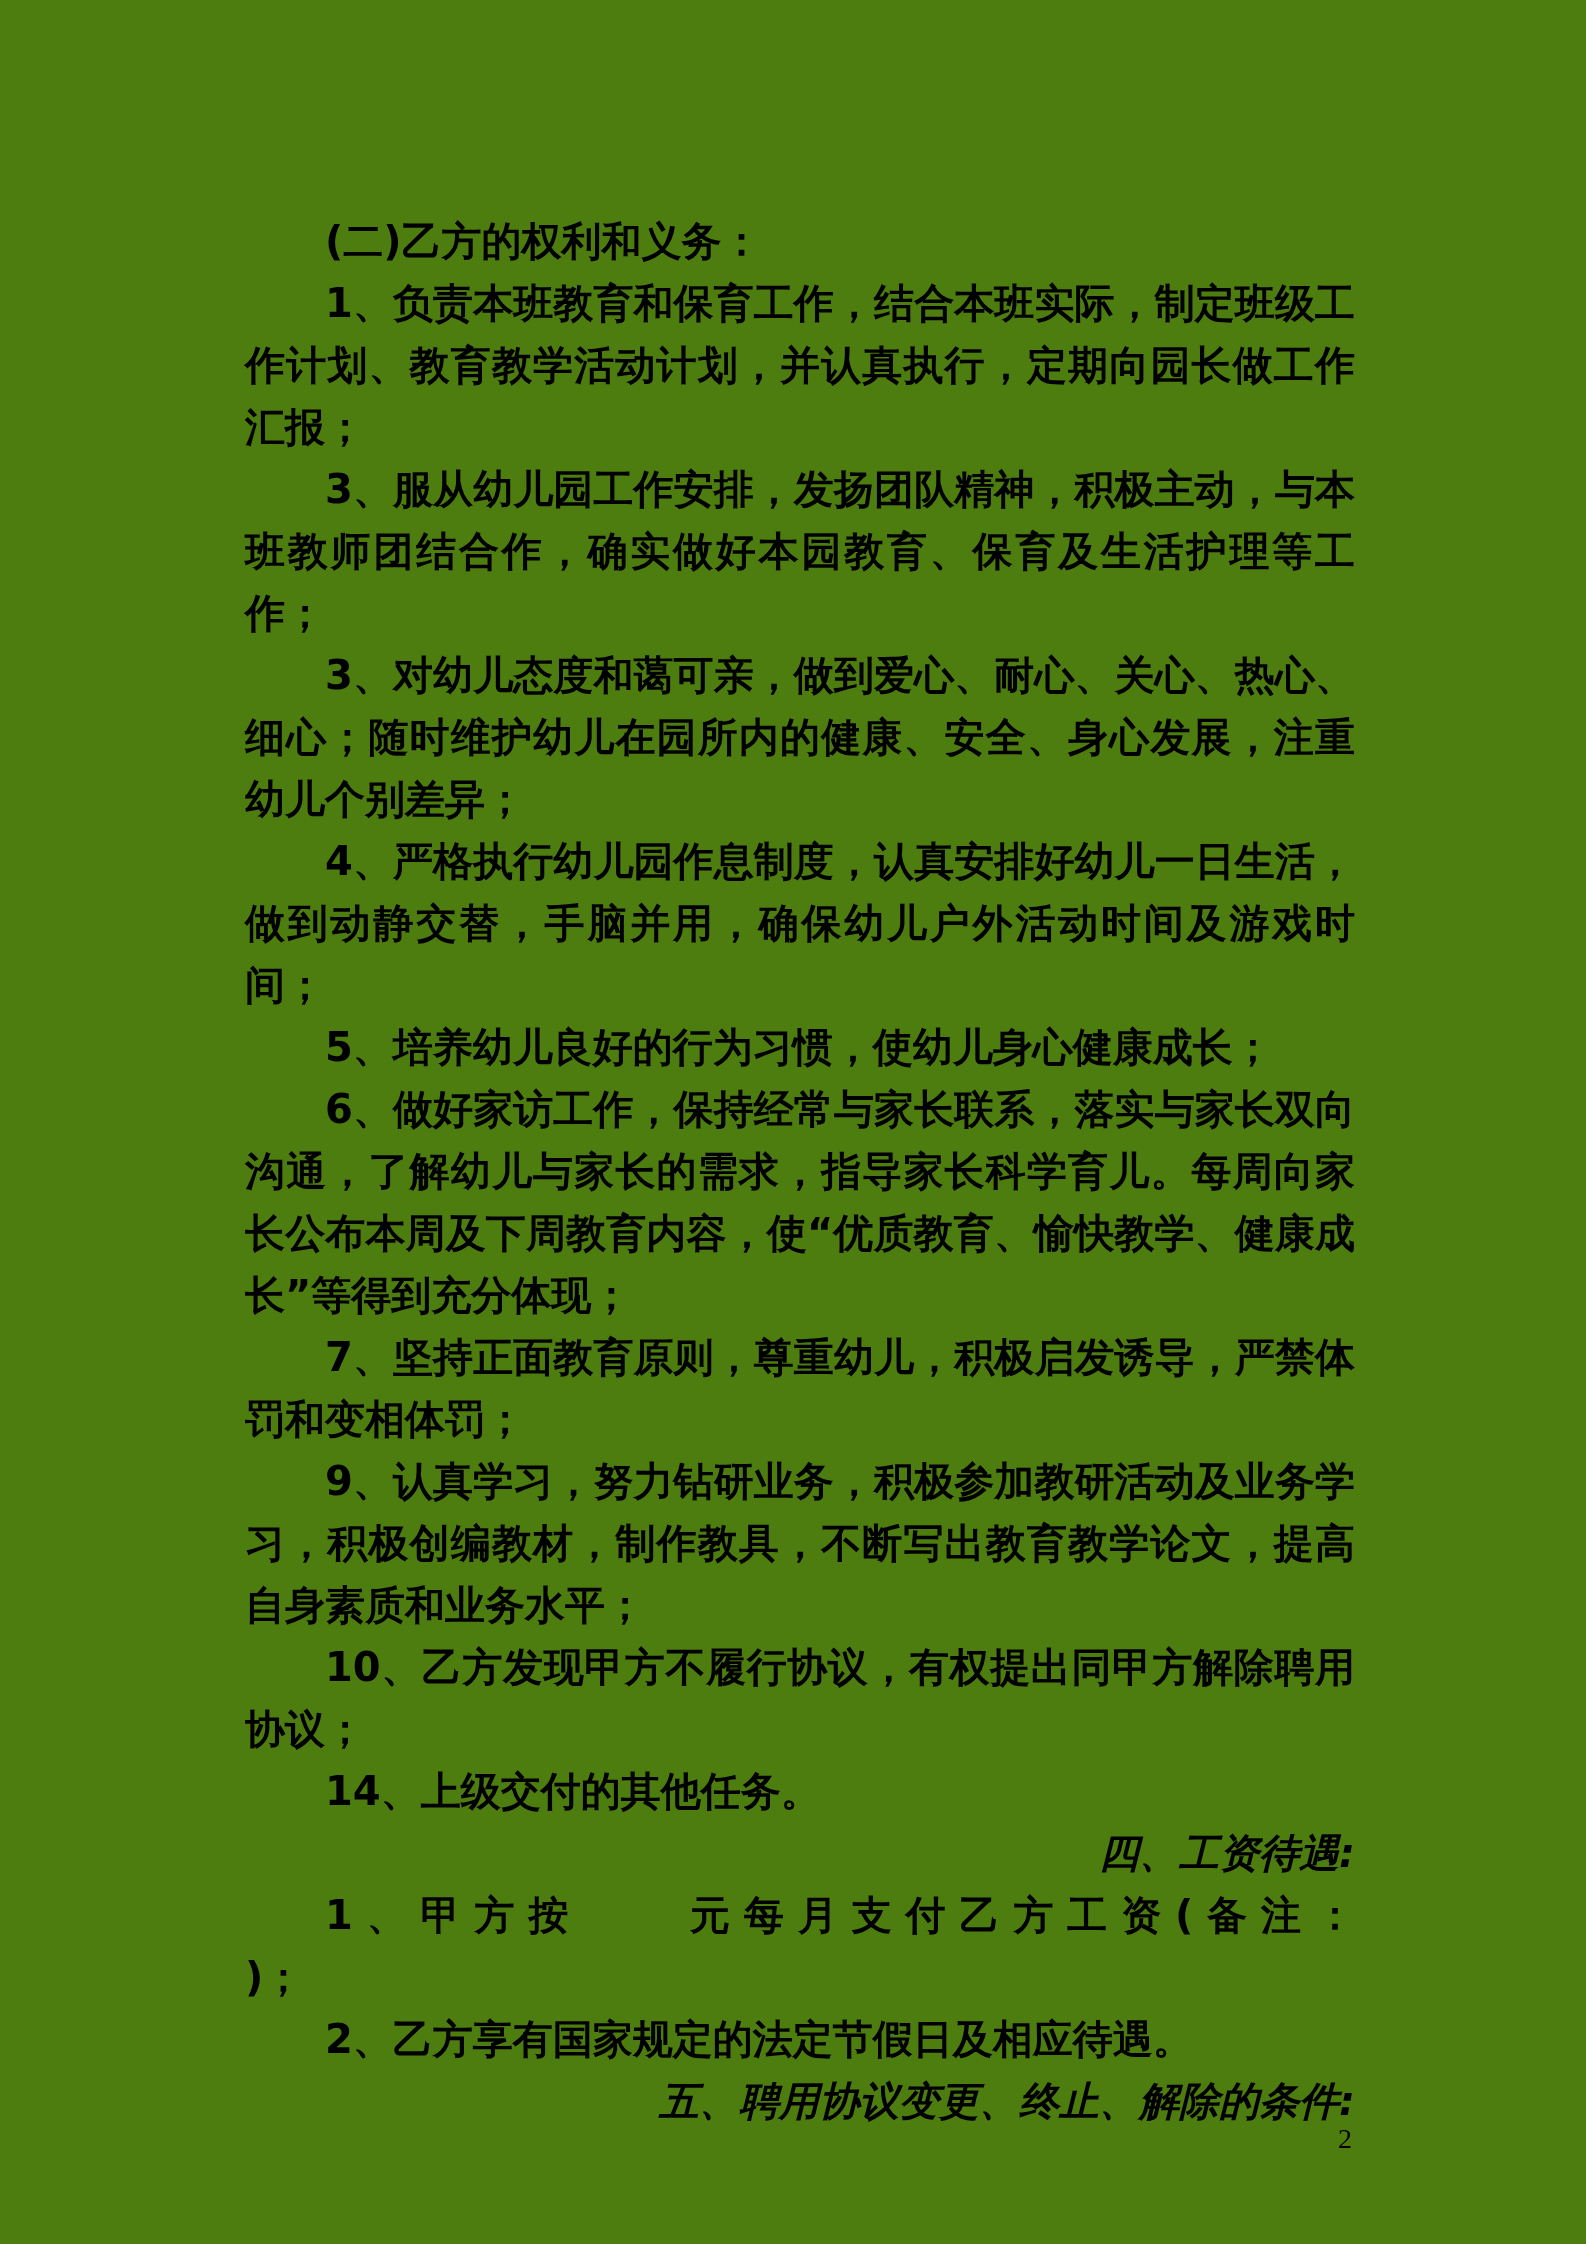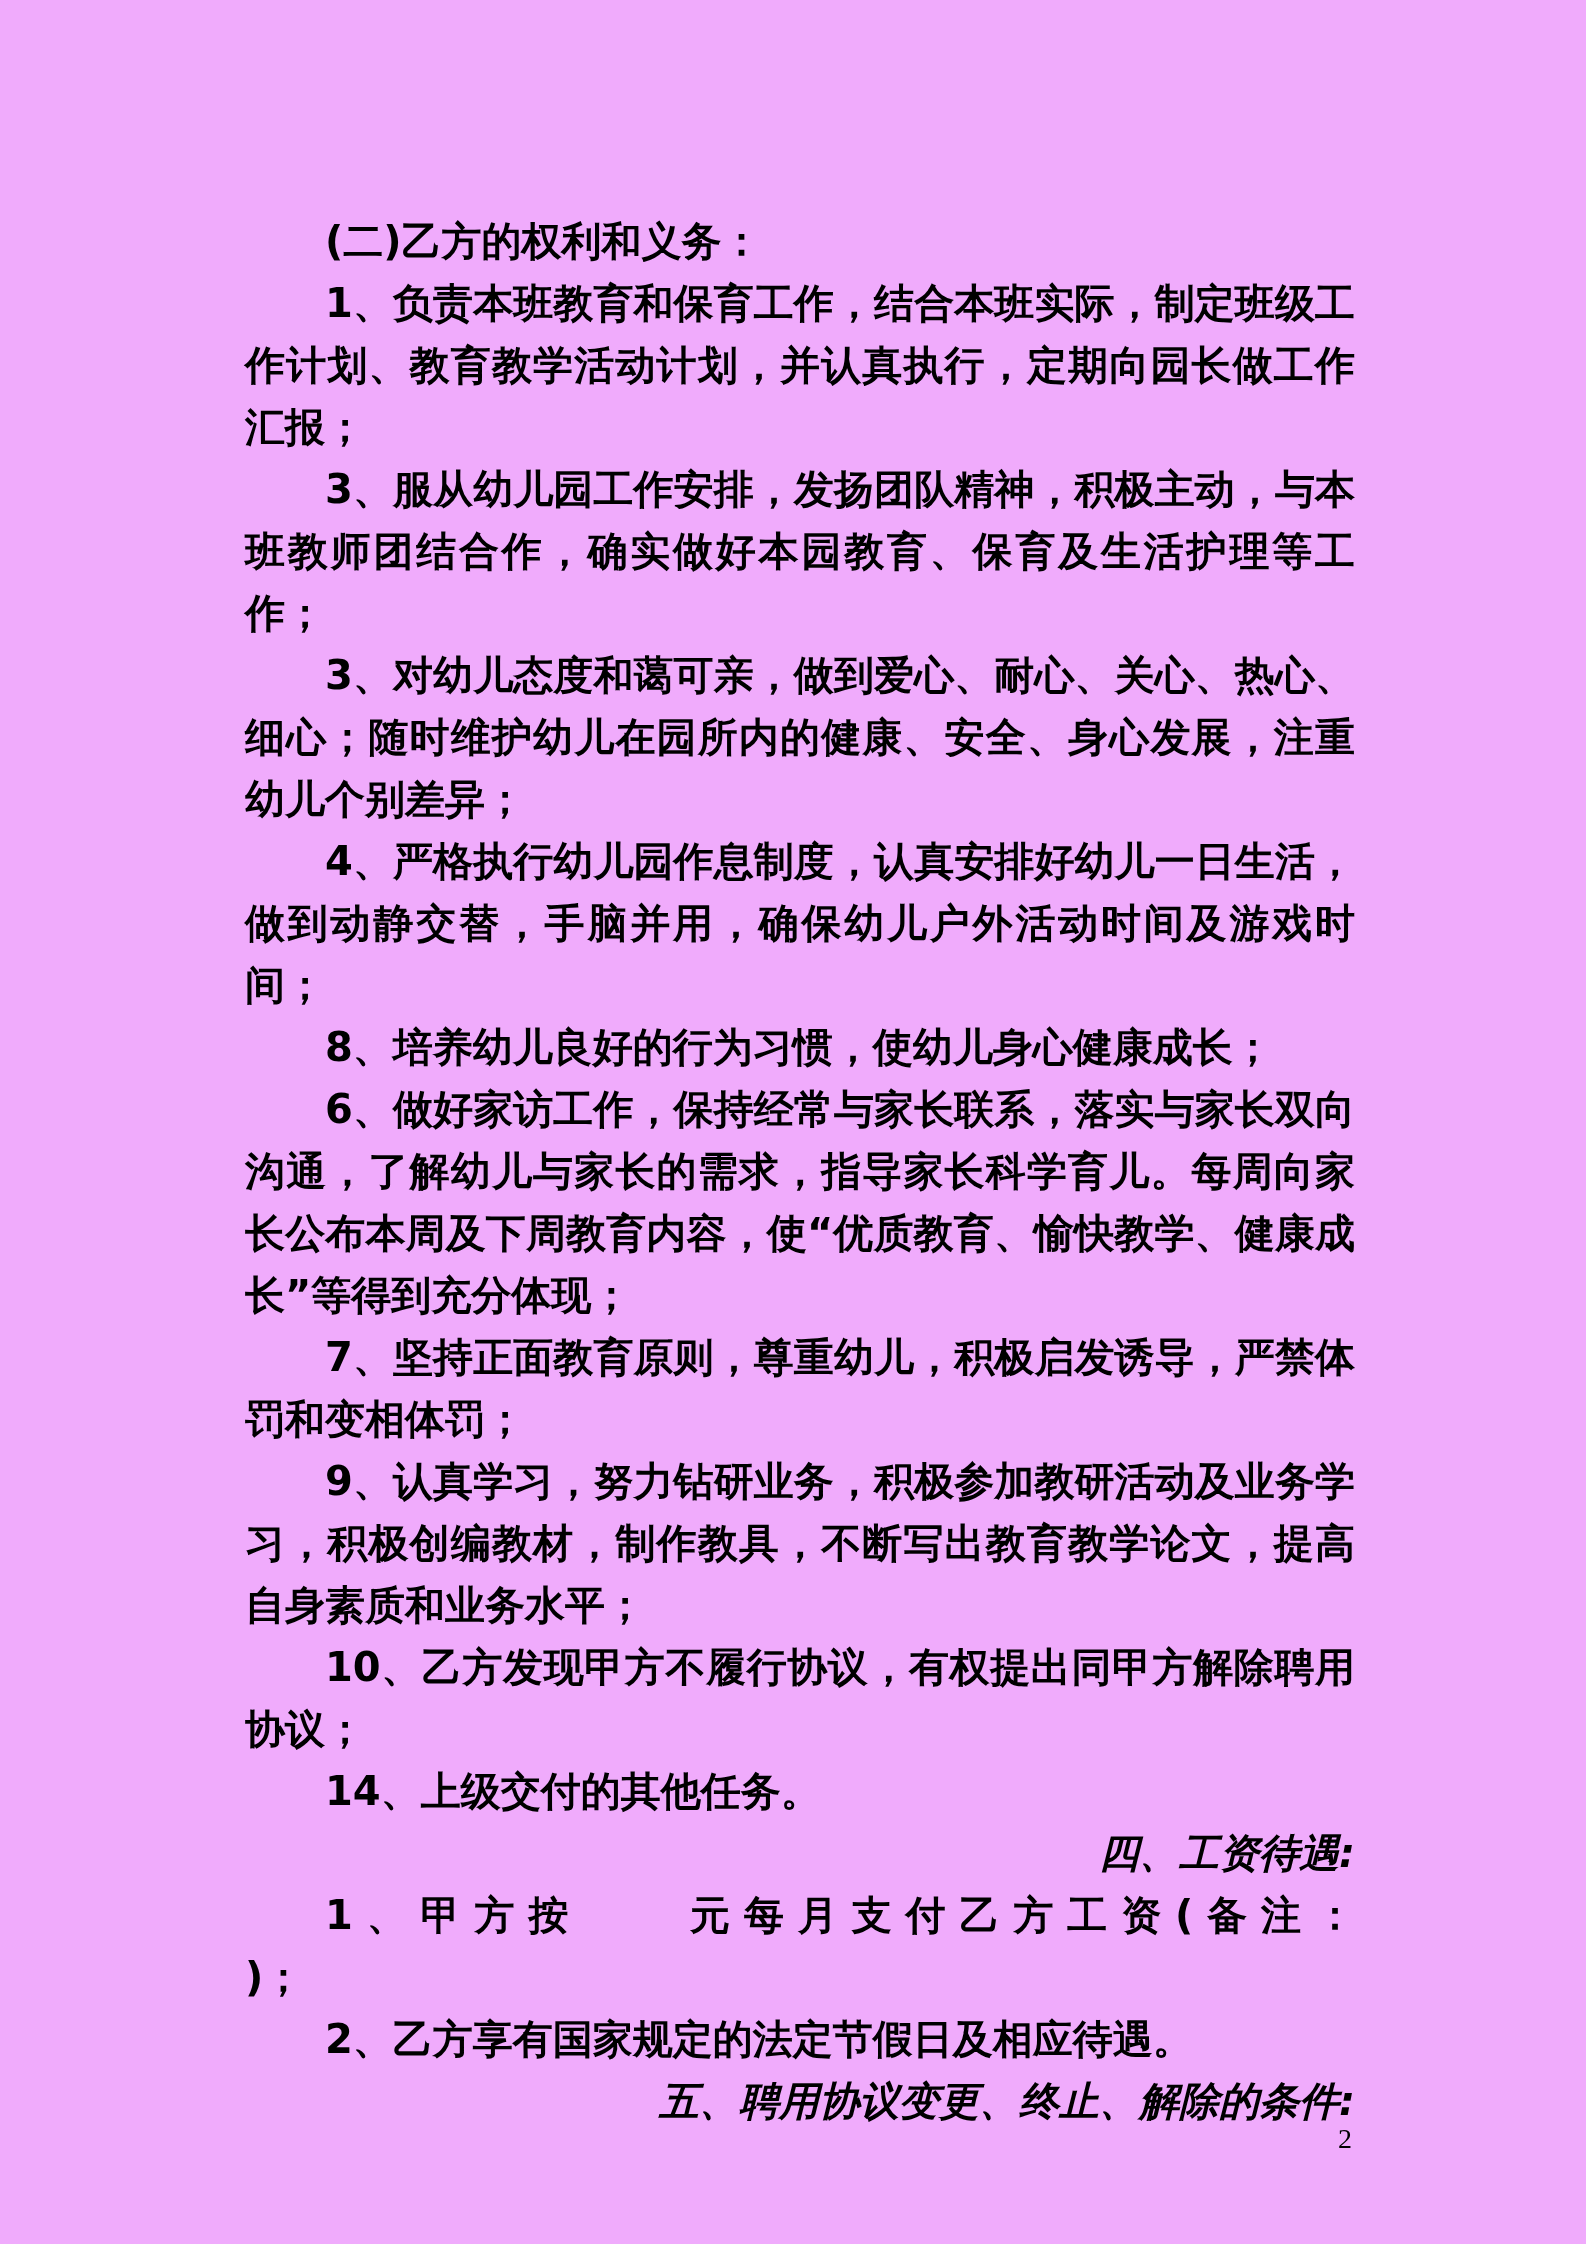--- a/index.html
+++ b/index.html
@@ -4,21 +4,21 @@
   <style>
     html, body {
       margin: 0;
       padding: 0;
       background: #ffffff;
     }
     .page {
       position: relative;
       width: 1586px;
       height: 2244px;
-      background: #f0abfc;
+      background: #4d7c0f;
       margin: 0 auto;
       overflow: hidden;
       color: #000000;
     }
     .content {
       position: absolute;
       left: 245px;
       top: 210px;
       width: 1110px;
     }
@@ -55,21 +55,21 @@
 </head>
 <body>
 
 <div class="page">
   <div class="content" id="content">
       <div class="para indent">(二)乙方的权利和义务：</div>
       <div class="para indent">1、负责本班教育和保育工作，结合本班实际，制定班级工作计划、教育教学活动计划，并认真执行，定期向园长做工作汇报；</div>
       <div class="para indent">3、服从幼儿园工作安排，发扬团队精神，积极主动，与本班教师团结合作，确实做好本园教育、保育及生活护理等工作；</div>
       <div class="para indent">3、对幼儿态度和蔼可亲，做到爱心、耐心、关心、热心、细心；随时维护幼儿在园所内的健康、安全、身心发展，注重幼儿个别差异；</div>
       <div class="para indent">4、严格执行幼儿园作息制度，认真安排好幼儿一日生活，做到动静交替，手脑并用，确保幼儿户外活动时间及游戏时间；</div>
-      <div class="para indent">8、培养幼儿良好的行为习惯，使幼儿身心健康成长；</div>
+      <div class="para indent">5、培养幼儿良好的行为习惯，使幼儿身心健康成长；</div>
       <div class="para indent">6、做好家访工作，保持经常与家长联系，落实与家长双向沟通，了解幼儿与家长的需求，指导家长科学育儿。每周向家长公布本周及下周教育内容，使“优质教育、愉快教学、健康成长”等得到充分体现；</div>
       <div class="para indent">7、坚持正面教育原则，尊重幼儿，积极启发诱导，严禁体罚和变相体罚；</div>
       <div class="para indent">9、认真学习，努力钻研业务，积极参加教研活动及业务学习，积极创编教材，制作教具，不断写出教育教学论文，提高自身素质和业务水平；</div>
       <div class="para indent">10、乙方发现甲方不履行协议，有权提出同甲方解除聘用协议；</div>
       <div class="para indent">14、上级交付的其他任务。</div>
       <div class="para heading">四、工资待遇:</div>
       <div class="para indent">1、甲方按　　元每月支付乙方工资(备注：　　　　　　　)；</div>
       <div class="para indent">2、乙方享有国家规定的法定节假日及相应待遇。</div>
       <div class="para heading">五、聘用协议变更、终止、解除的条件:</div>
     </div>

